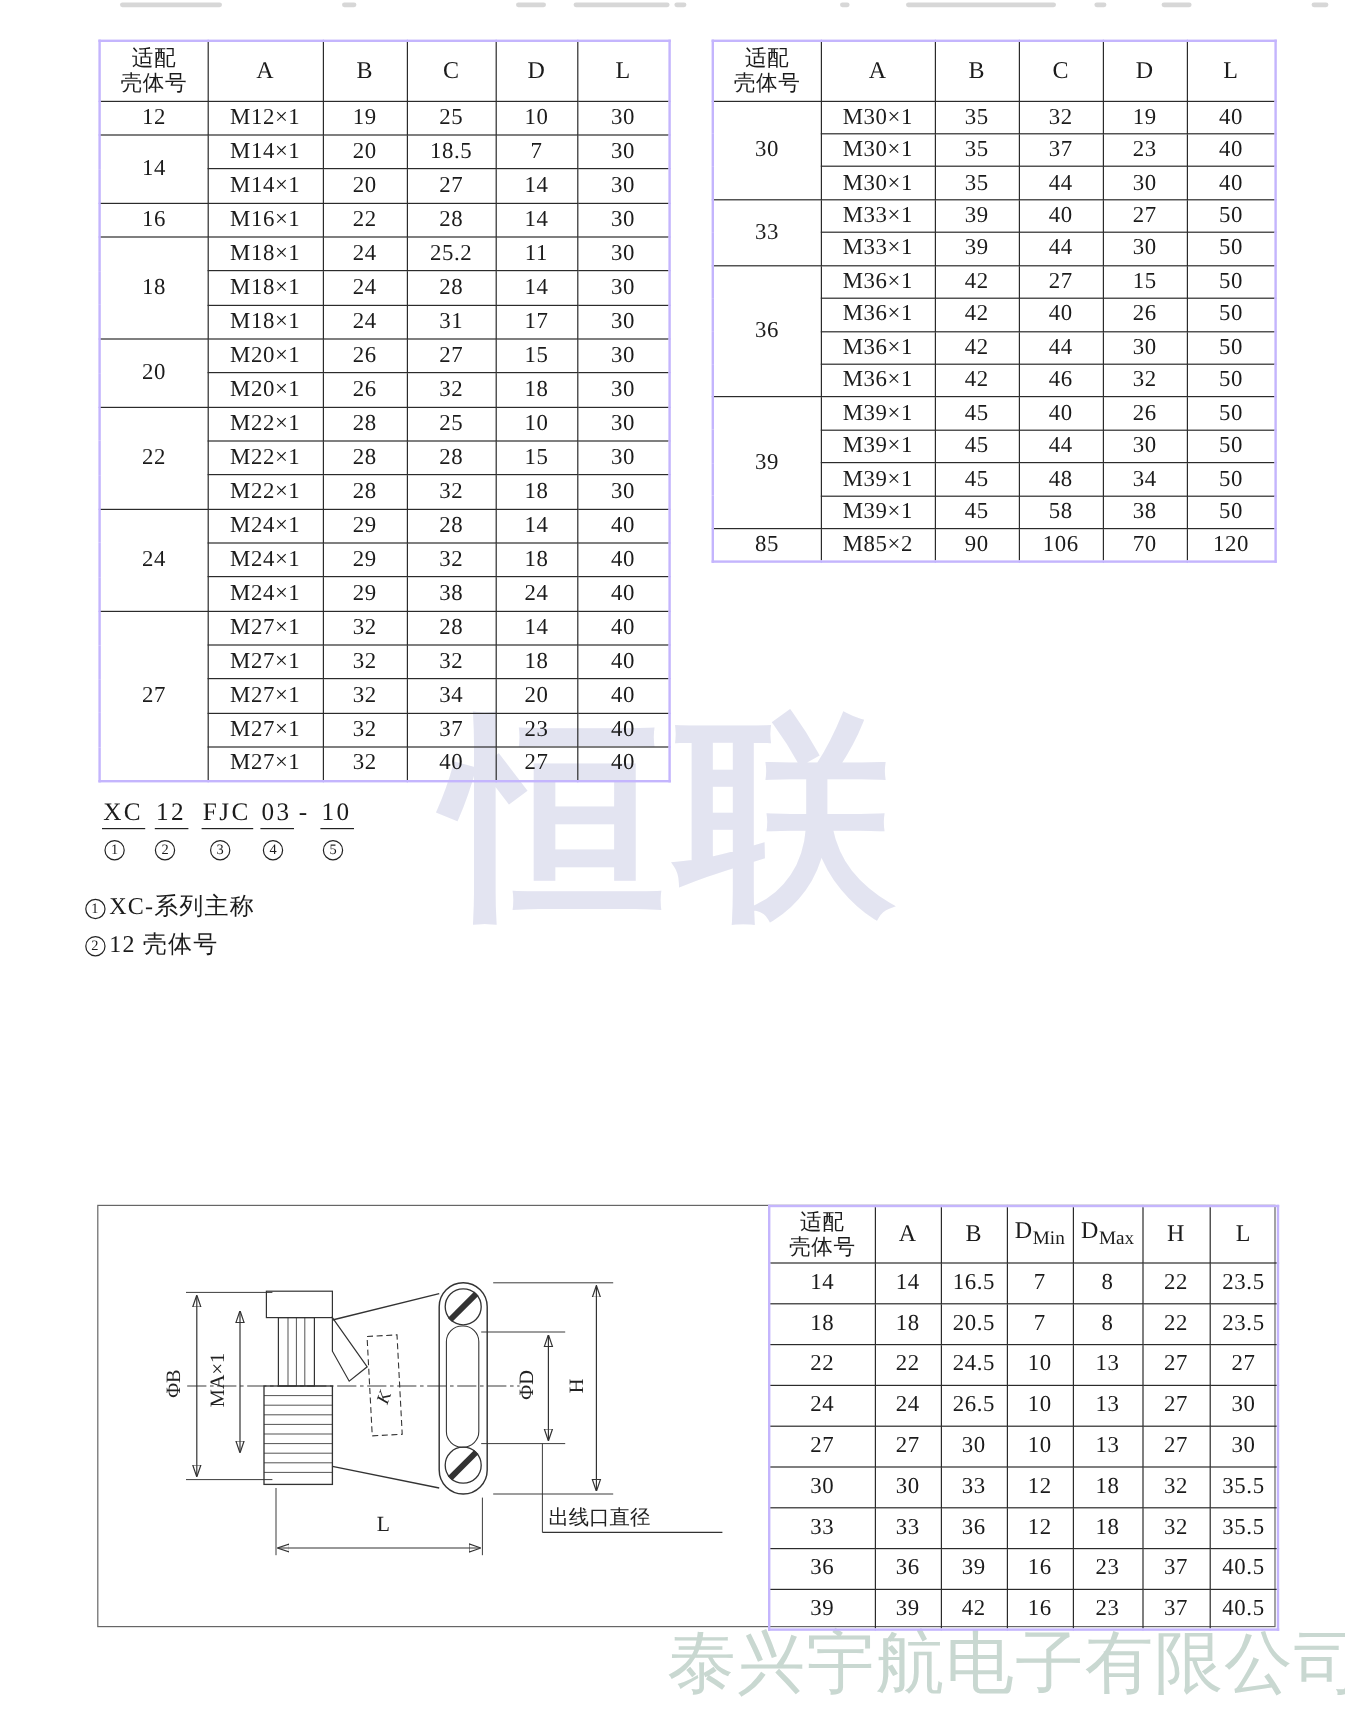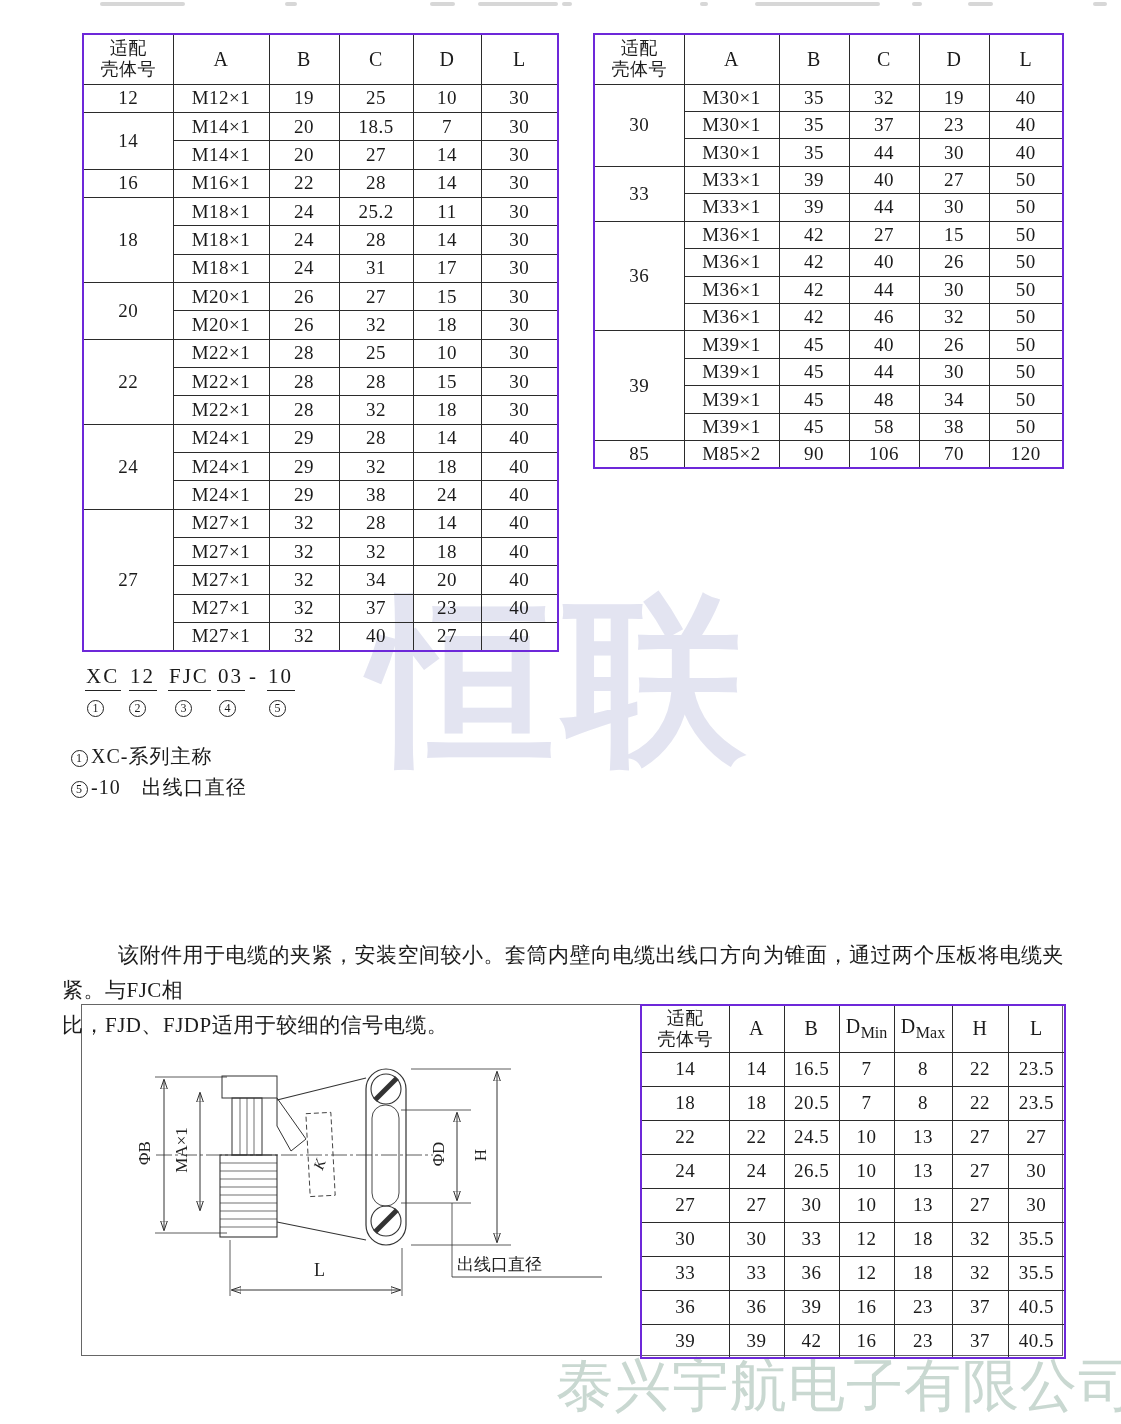--- a/index.html
+++ b/index.html
@@ -6,21 +6,21 @@
   .page{position:relative;width:1121px;height:1424px;background:#fff;overflow:hidden;
         font-family:"Liberation Serif","DejaVu Serif",serif;color:#1b1b1b;}
   
   .wm{position:absolute;z-index:0;white-space:nowrap;pointer-events:none;}
   .wm-center{left:372px;top:560px;font-size:182px;font-weight:700;letter-spacing:10px;color:#e3e4f1;}
   .wm-bottom{left:556px;top:1348px;font-size:57px;letter-spacing:1px;color:#c9d8d1;}
   
   .artifact{position:absolute;top:2px;height:4px;background:#c9c9c9;opacity:.75;border-radius:2px;z-index:1;}
   
   .dim-table{position:absolute;z-index:2;border-collapse:collapse;table-layout:fixed;
-             background:transparent;border:2px solid #6d28d9;padding-left:20px;}
+             background:transparent;border:2px solid #c4b5fd;padding-left:20px;}
   .dim-table th,.dim-table td{border:1px solid #2b2b2b;text-align:center;vertical-align:middle;
              padding:0;font-weight:normal;font-size:19px;letter-spacing:.5px;overflow:hidden;}
   .dim-table th{font-size:20px;}
   .hdr-cn{font-size:18px !important;line-height:1.18;letter-spacing:1px;}
   .dim-table sub{font-size:16px;letter-spacing:0;}
   #t1{left:82px;top:33px;}  #t1 thead tr{height:50px;} #t1 tbody tr{height:28.35px;}
   #t2{left:593px;top:33px;} #t2 thead tr{height:50px;} #t2 tbody tr{height:27.45px;}
   #t3{left:640px;top:1004px;} #t3 thead tr{height:47px;} #t3 tbody tr{height:34px;}
   
   .pn-area{position:absolute;left:85px;top:664px;width:240px;height:62px;z-index:2;}
@@ -376,27 +376,23 @@
       <span class="pn-seg u" style="left: 182px;">10</span>
       <span class="circ pn-mark" style="left: 2px;">1</span>
       <span class="circ pn-mark" style="left: 44px;">2</span>
       <span class="circ pn-mark" style="left: 90px;">3</span>
       <span class="circ pn-mark" style="left: 134px;">4</span>
       <span class="circ pn-mark" style="left: 184px;">5</span>
     </div>
 
   <div class="notes" id="notes-holder">
       <div class="note-line"><span class="circ">1</span><span>XC-系列主称</span></div>
-      <div class="note-line"><span class="circ">5</span><span>-10　出线口直径</span></div>
+      <div class="note-line"><span class="circ">2</span><span>12 壳体号</span></div>
     </div>
 
-  <div class="para">
-    <div class="indent">该附件用于电缆的夹紧，安装空间较小。套筒内壁向电缆出线口方向为锥面，通过两个压板将电缆夹紧。与FJC相</div>
-    <div>比，FJD、FJDP适用于较细的信号电缆。</div>
-  </div>
 
   <div class="fig-box"></div>
   <svg class="fig-svg" width="559" height="352" viewBox="0 0 559 352">
     <defs>
       <marker id="arr" viewBox="0 0 10 10" refX="9.2" refY="5" markerWidth="10" markerHeight="10" orient="auto-start-reverse">
         <path d="M0 1.6 L10 5 L0 8.4 Z" fill="#333" stroke="none"></path>
       </marker>
       <pattern id="hatch" patternUnits="userSpaceOnUse" width="6" height="6">
         <path d="M0 6 L6 0" stroke="#444" stroke-width="1"></path>
       </pattern>

